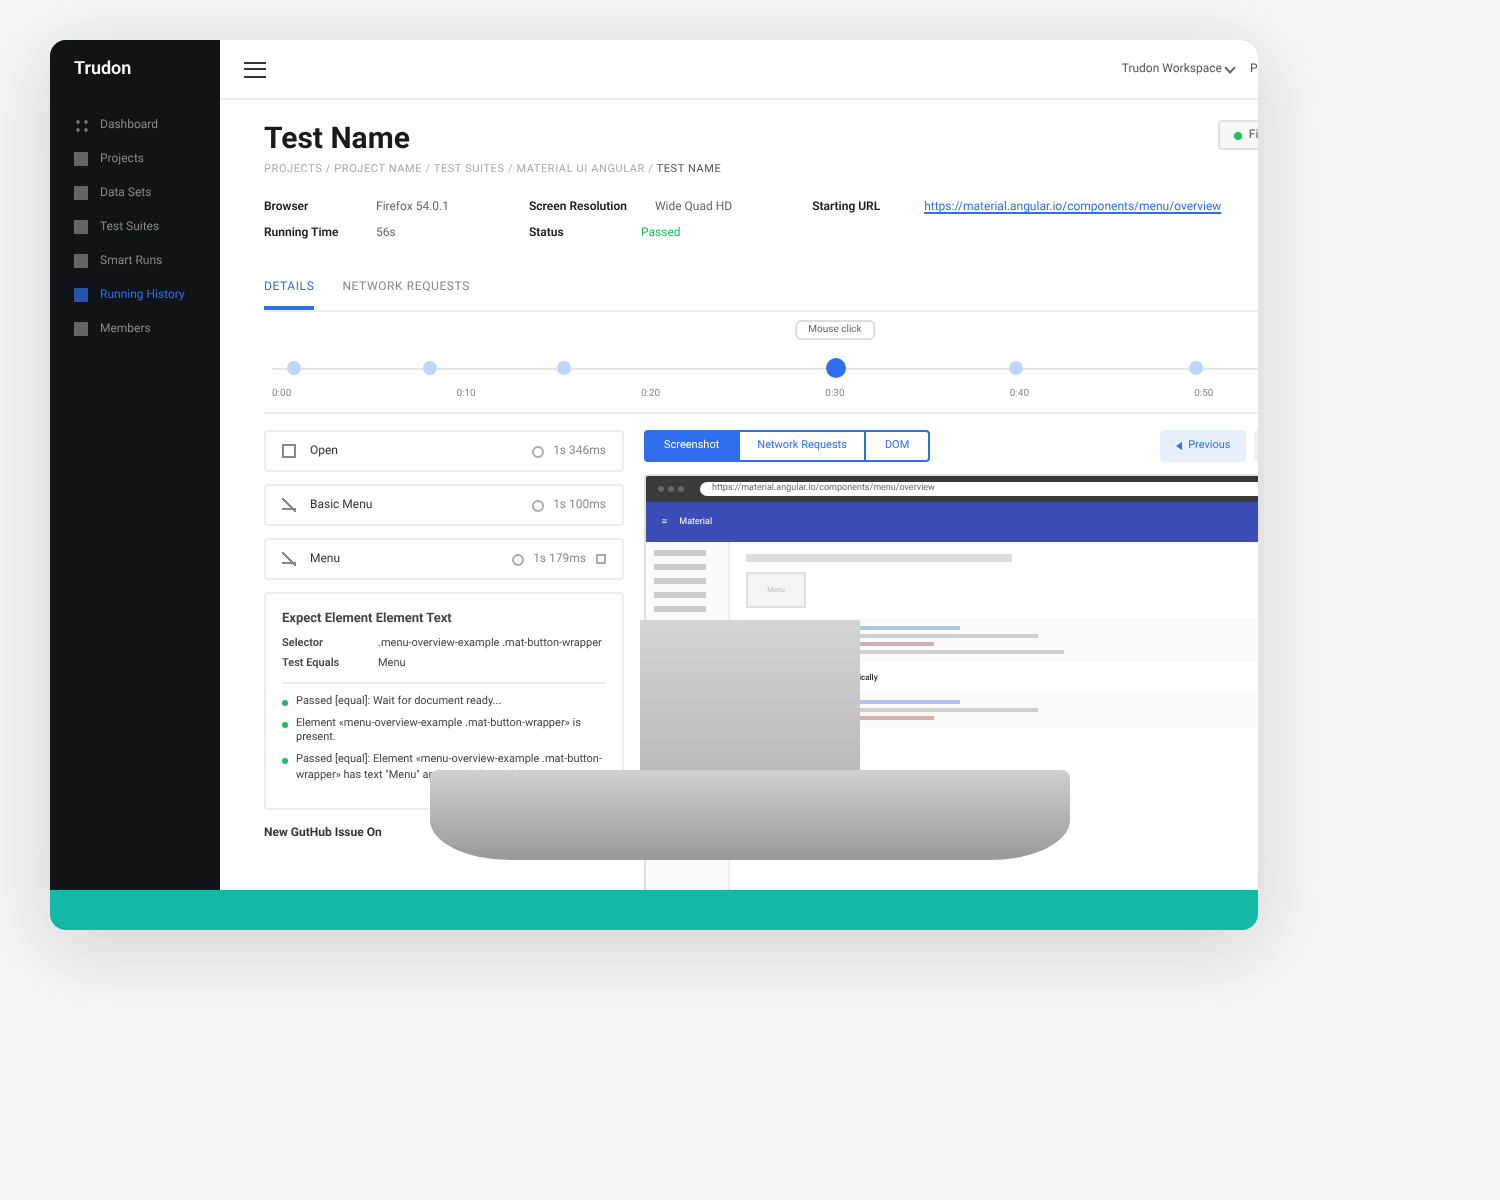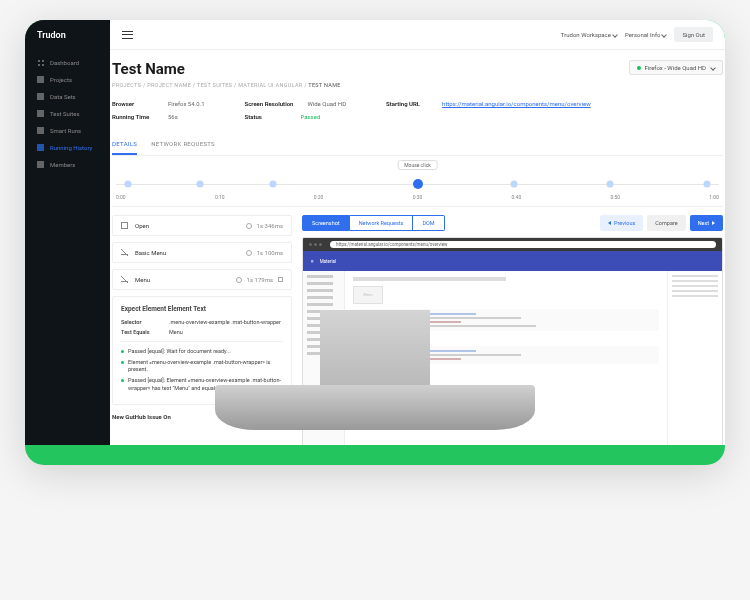--- a/index.html
+++ b/index.html
@@ -1,37 +1,37 @@
 <!DOCTYPE html>
 <html><head>
 <meta charset="utf-8">
 <style>
 *{margin:0;padding:0;box-sizing:border-box;font-family:-apple-system,BlinkMacSystemFont,'Segoe UI',Roboto,sans-serif}
 body{background:#f5f5f5;display:flex;justify-content:center;align-items:center;height:600px;width:750px}
-.monitor{width:700px;height:445px;background:#22c55e;border-radius:19px;box-shadow:0 8px 40px rgba(0,0,0,0.15);position:relative;overflow:hidden}
+.monitor{width:604px;height:445px;background:#14b8a6;border-radius:8px;box-shadow:0 8px 40px rgba(0,0,0,0.15);position:relative;overflow:hidden}
 .stand{position:absolute;bottom:0;left:50%;transform:translateX(-50%);width:700px;height:155px;pointer-events:none}
 .stand-neck{position:absolute;top:0;left:50%;transform:translateX(-50%);width:110px;height:75px;background:linear-gradient(#d4d4d4,#bababa)}
 .stand-base{position:absolute;bottom:35px;left:50%;transform:translateX(-50%);width:320px;height:45px;background:linear-gradient(#d0d0d0,#999);border-radius:4px 4px 40px 40px/4px 4px 20px 20px}
 .wrap{position:absolute;top:20px;left:25px;width:700px}
 .app{display:flex;width:700px;height:425px;font-size:6px;color:#333}
 .sidebar{width:85px;background:#0f1419;color:#888;flex-shrink:0}
 .brand{color:#fff;font-size:9px;font-weight:600;padding:10px 12px}
 .nav{padding:4px 0}
 .nav-item{display:flex;align-items:center;gap:6px;padding:5px 12px;cursor:pointer}
 .nav-item.active{color:#2f6fed}
 .nav-ic{width:7px;height:7px;display:inline-block;background:currentColor;opacity:.7}
 .ic-grid{background:radial-gradient(currentColor 35%,transparent 36%) 0 0/4px 4px}
 .main{flex:1;background:#fff;display:flex;flex-direction:column;min-width:0}
 .topbar{display:flex;align-items:center;justify-content:space-between;padding:7px 12px;border-bottom:1px solid #eee}
 .ham{width:11px;height:8px;background:linear-gradient(#333,#333) 0 0/100% 1px no-repeat,linear-gradient(#333,#333) 0 3.5px/100% 1px no-repeat,linear-gradient(#333,#333) 0 7px/100% 1px no-repeat}
 .topbar-r{display:flex;align-items:center;gap:8px}
 .topbar-r span{color:#555}
 .chev{display:inline-block;width:4px;height:4px;border-right:1px solid #666;border-bottom:1px solid #666;transform:rotate(45deg);margin-left:2px;vertical-align:middle}
 .btn-so{background:#eef0f2;padding:4px 8px;border-radius:2px;font-size:6px}
-.content{flex:1;padding:10px 2px;overflow:hidden}
+.content{flex:1;padding:10px 22px;overflow:hidden}
 .hdr{display:flex;justify-content:space-between;align-items:flex-start;margin-bottom:4px}
 .title{font-size:15px;font-weight:700;color:#1a1a1a}
 .ff-badge{background:#f8f8f8;border:1px solid #e0e0e0;border-radius:2px;padding:3px 7px;font-size:6px;color:#555;display:flex;align-items:center;gap:3px}
 .dot-g{width:4px;height:4px;border-radius:50%;background:#1bbf5c}
 .crumbs{color:#aaa;font-size:5.5px;text-transform:uppercase;letter-spacing:.3px;margin-bottom:12px}
 .crumbs .cur{color:#555}
 .meta{display:flex;gap:40px;margin-bottom:14px;font-size:6px}
 .meta-col{display:flex;flex-direction:column;gap:6px}
 .meta-row{display:flex;gap:14px}
 .meta-l{color:#1a1a1a;font-weight:600;min-width:42px}

